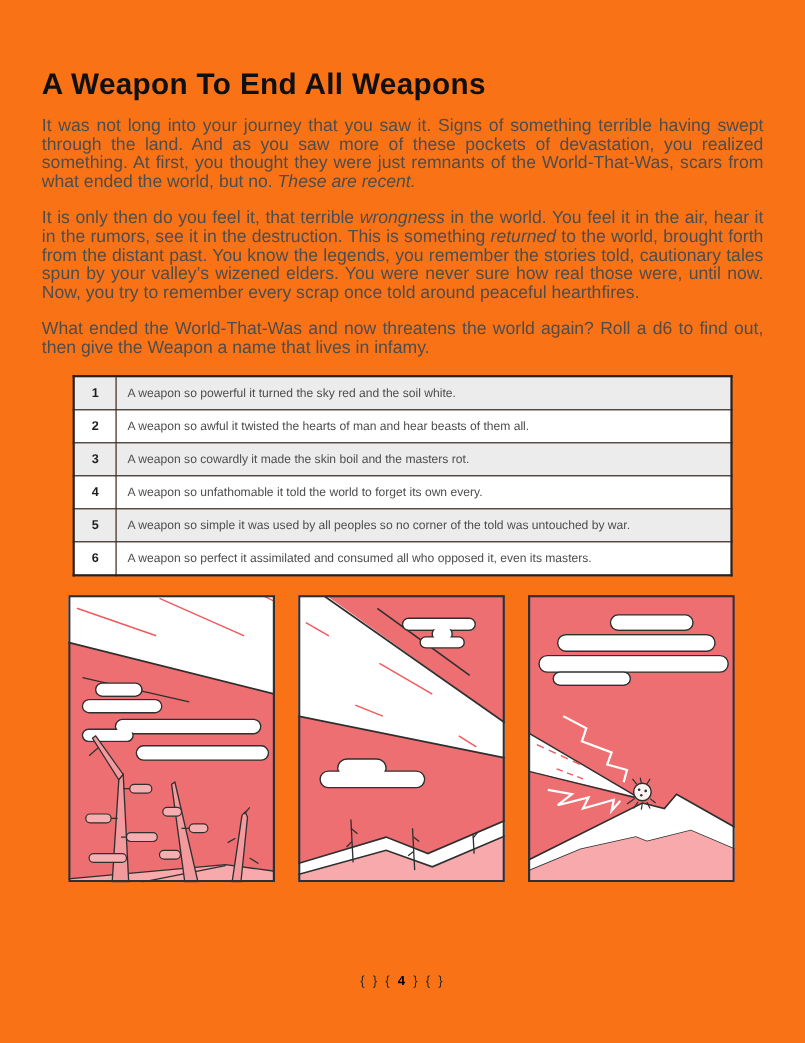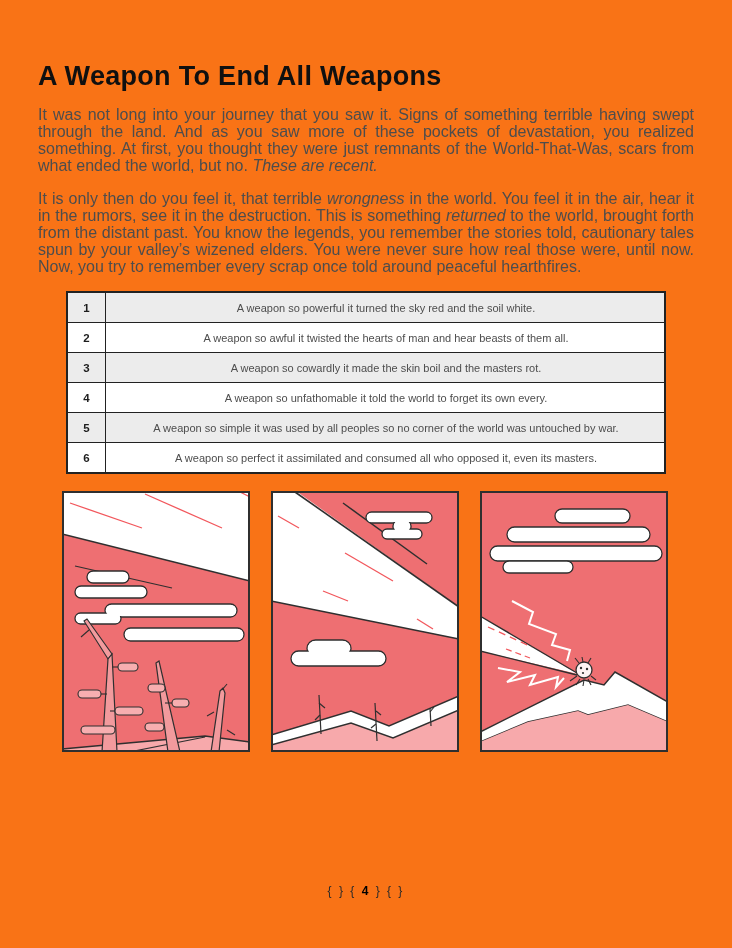--- a/index.html
+++ b/index.html
@@ -12,21 +12,21 @@
   .content{position:absolute;left:38px;top:60px;width:656px;}
   .title{font-size:27px;line-height:32px;font-weight:700;color:#101010;margin:0 0 14px 0;
          letter-spacing:.3px;font-family:"Liberation Sans",sans-serif;}
   p.body{font-size:16px;line-height:17px;color:var(--text);text-align:justify;margin:0 0 16px 0;}
   p.body .it{font-style:italic;}
   table.d6{border-collapse:collapse;margin:1px 0 17px 28px;width:600px;
            border:2px solid #222;table-layout:fixed;}
   table.d6 td{border:1px solid #222;height:27px;font-size:11px;color:var(--text);
               vertical-align:middle;background:#fff;}
   table.d6 td.num{width:35px;text-align:center;font-weight:700;color:#1d1d1d;font-size:11.5px;}
-  table.d6 td.desc{padding:0 8px 0 10px;text-align:center;}
+  table.d6 td.desc{padding:0 8px 0 10px;}
   table.d6 tr.alt td{background:var(--rowalt);}
   .panels{display:flex;gap:21px;margin:11px 0 0 24px;}
   .panel{display:block;}
   .footer{position:absolute;left:0;right:0;top:884px;text-align:center;
           font-size:12px;color:#2a2a2a;letter-spacing:2px;}
   .footer .pg{font-weight:700;color:#000;}
   
   .f-red{fill:var(--red);} .f-pink{fill:var(--pink);} .f-trunk{fill:var(--trunk);}
   .f-pill{fill:var(--pill);} .f-white{fill:#fff;}
   .s-ink{stroke:var(--ink);} .s-beam{stroke:var(--beamline);} .s-white{stroke:#fff;}
@@ -35,20 +35,21 @@
 </head>
 <body>
 
 <div class="page">
   <div class="content">
 
     <h1 class="title">A Weapon To End All Weapons</h1>
 
     <p class="body"><span>It was not long into your journey that you saw it. Signs of something terrible having swept through the land. And as you saw more of these pockets of devastation, you realized something. At first, you thought they were just remnants of the World-That-Was, scars from what ended the world, but no. </span><span class="it">These are recent.</span></p>
     <p class="body"><span>It is only then do you feel it, that terrible </span><span class="it">wrongness</span><span> in the world. You feel it in the air, hear it in the rumors, see it in the destruction. This is something </span><span class="it">returned</span><span> to the world, brought forth from the distant past. You know the legends, you remember the stories told, cautionary tales spun by your valley’s wizened elders. You were never sure how real those were, until now. Now, you try to remember every scrap once told around peaceful hearthfires.</span></p>
+    <p class="body"><span>What ended the World-That-Was and now threatens the world again? Roll a d6 to find out, then give the Weapon a name that lives in infamy.</span></p>
 
     <table class="d6">
       <tbody>
           <tr class="alt">
             <td class="num">1</td>
             <td class="desc">A weapon so powerful it turned the sky red and the soil white.</td>
           </tr>
           <tr>
             <td class="num">2</td>
             <td class="desc">A weapon so awful it twisted the hearts of man and hear beasts of them all.</td>
@@ -56,21 +57,21 @@
           <tr class="alt">
             <td class="num">3</td>
             <td class="desc">A weapon so cowardly it made the skin boil and the masters rot.</td>
           </tr>
           <tr>
             <td class="num">4</td>
             <td class="desc">A weapon so unfathomable it told the world to forget its own every.</td>
           </tr>
           <tr class="alt">
             <td class="num">5</td>
-            <td class="desc">A weapon so simple it was used by all peoples so no corner of the world was untouched by war.</td>
+            <td class="desc">A weapon so simple it was used by all peoples so no corner of the told was untouched by war.</td>
           </tr>
           <tr>
             <td class="num">6</td>
             <td class="desc">A weapon so perfect it assimilated and consumed all who opposed it, even its masters.</td>
           </tr>
         </tbody>
     </table>
 
 
     <div class="panels">

